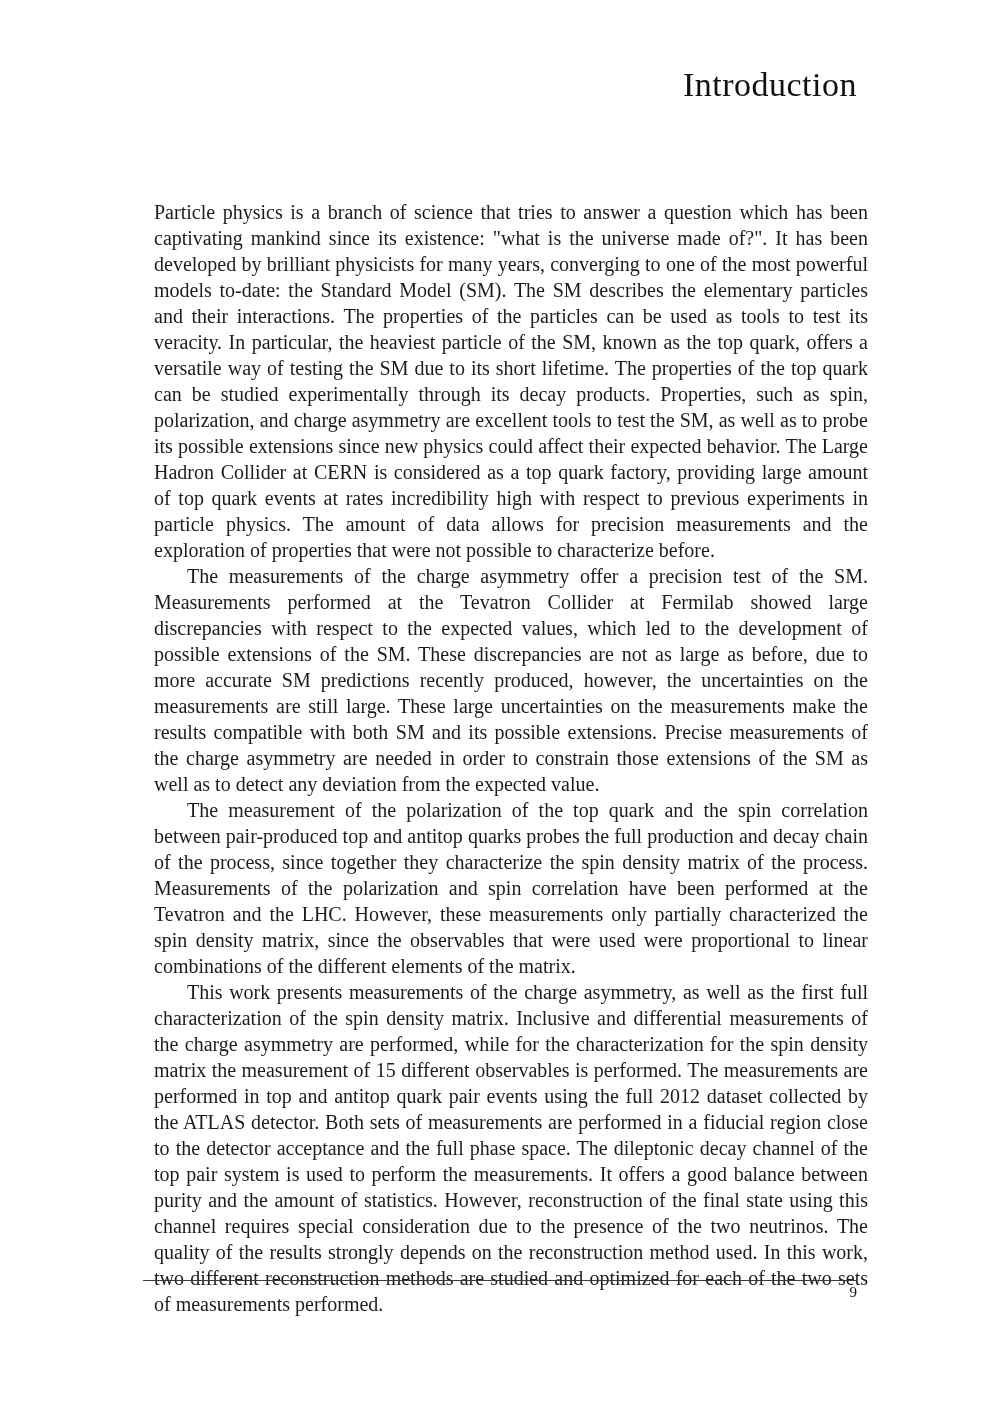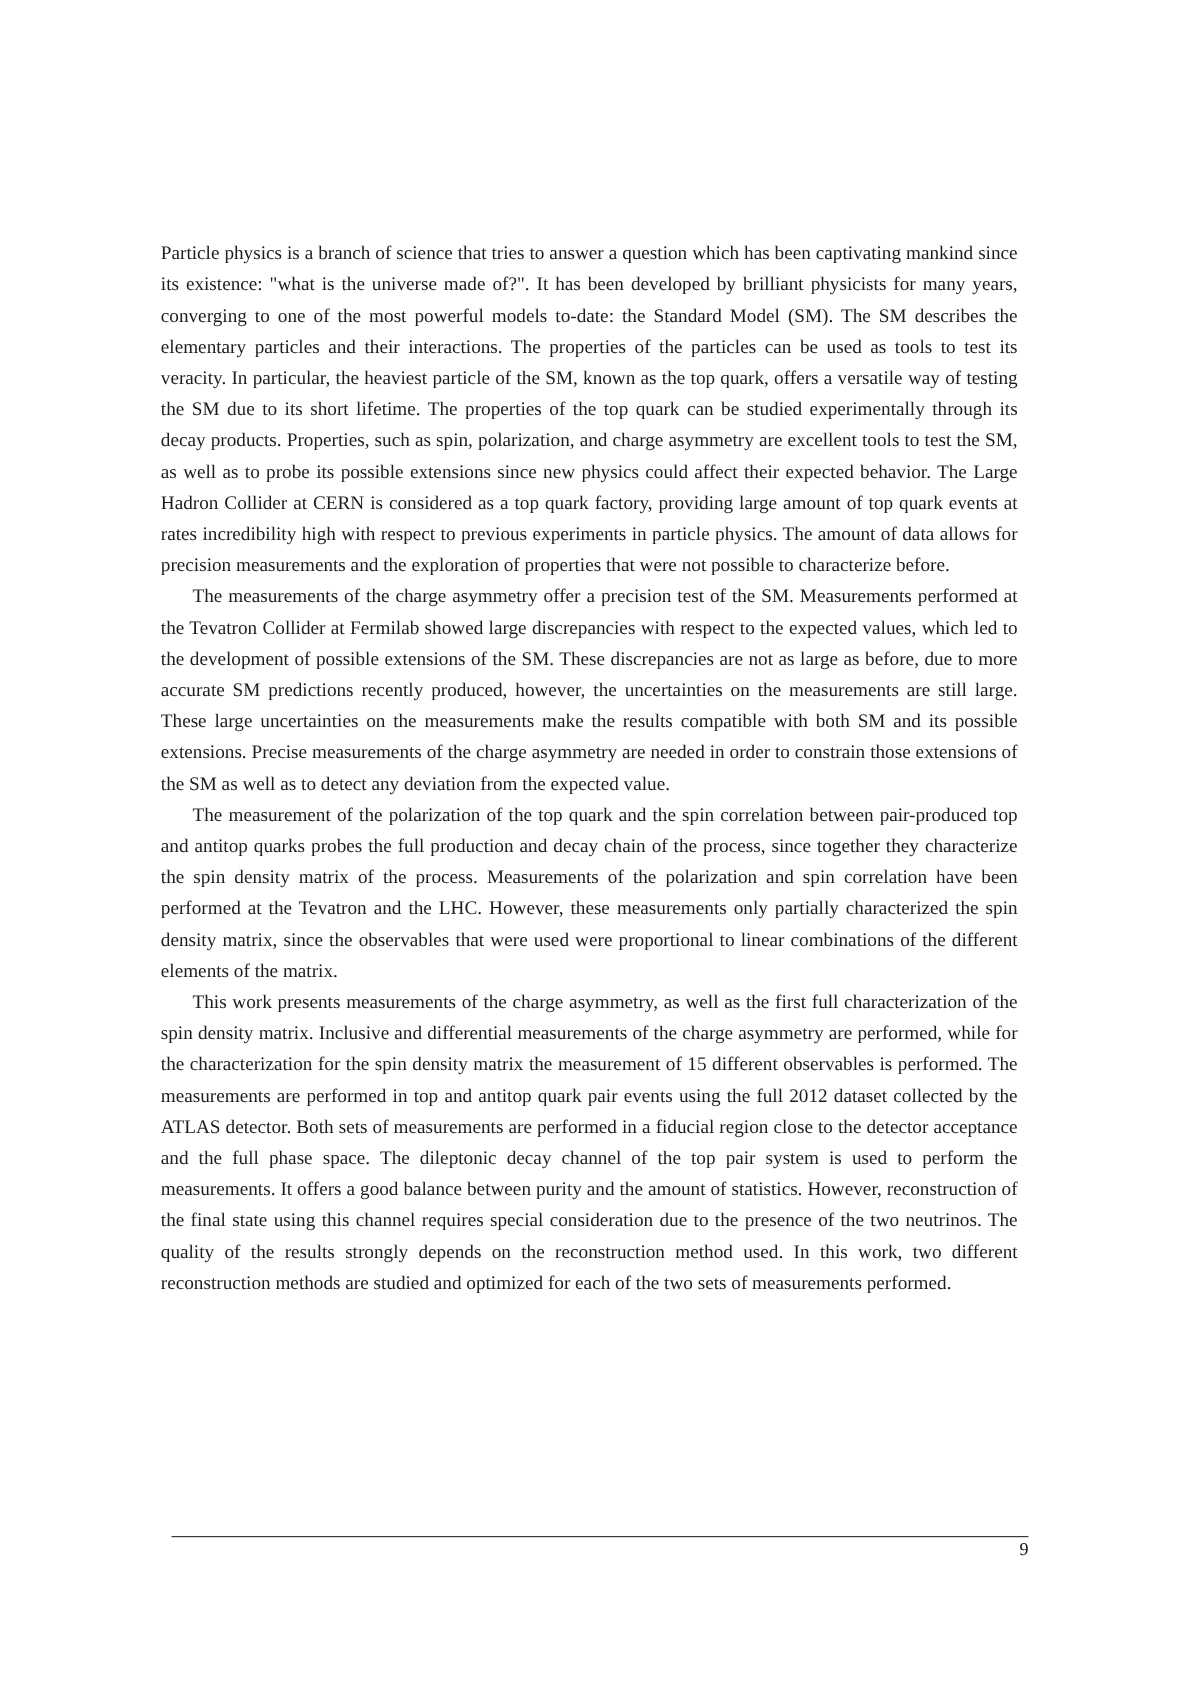--- a/index.html
+++ b/index.html
@@ -21,24 +21,24 @@
     top: 66px;
     right: 143px;
     margin: 0;
     font-size: 34px;
     font-weight: normal;
     letter-spacing: 0.5px;
     color: #111;
   }
   .body-text {
     position: absolute;
-    left: 134px;
+    left: 154px;
     top: 199px;
     width: 714px;
-    font-size: 16px;
+    font-size: 20px;
     line-height: 26px;
     text-align: justify;
     hyphens: auto;
     -webkit-hyphens: auto;
   }
   .para {
     margin: 0;
     padding: 0;
     text-indent: 1.65em;
   }
@@ -62,20 +62,21 @@
     font-size: 15px;
     margin-top: 3px;
     color: #111;
   }
 </style>
 </head>
 <body>
 
 <div class="page">
 
+  <h1 class="title">Introduction</h1>
 
   <div class="body-text">
     <p class="para first">Particle physics is a branch of science that tries to answer a question which has been captivating mankind since its existence: "what is the universe made of?". It has been developed by brilliant physicists for many years, converging to one of the most powerful models to-date: the Standard Model (SM). The SM describes the elementary particles and their interactions. The properties of the particles can be used as tools to test its veracity. In particular, the heaviest particle of the SM, known as the top quark, offers a versatile way of testing the SM due to its short lifetime. The properties of the top quark can be studied experimentally through its decay products. Properties, such as spin, polarization, and charge asymmetry are excellent tools to test the SM, as well as to probe its possible extensions since new physics could affect their expected behavior. The Large Hadron Collider at CERN is considered as a top quark factory, providing large amount of top quark events at rates incredibility high with respect to previous experiments in particle physics. The amount of data allows for precision measurements and the exploration of properties that were not possible to characterize before.</p>
     <p class="para">The measurements of the charge asymmetry offer a precision test of the SM. Measurements performed at the Tevatron Collider at Fermilab showed large discrepancies with respect to the expected values, which led to the development of possible extensions of the SM. These discrepancies are not as large as before, due to more accurate SM predictions recently produced, however, the uncertainties on the measurements are still large. These large uncertainties on the measurements make the results compatible with both SM and its possible extensions. Precise measurements of the charge asymmetry are needed in order to constrain those extensions of the SM as well as to detect any deviation from the expected value.</p>
     <p class="para">The measurement of the polarization of the top quark and the spin correlation between pair-produced top and antitop quarks probes the full production and decay chain of the process, since together they characterize the spin density matrix of the process. Measurements of the polarization and spin correlation have been performed at the Tevatron and the LHC. However, these measurements only partially characterized the spin density matrix, since the observables that were used were proportional to linear combinations of the different elements of the matrix.</p>
     <p class="para">This work presents measurements of the charge asymmetry, as well as the first full characterization of the spin density matrix. Inclusive and differential measurements of the charge asymmetry are performed, while for the characterization for the spin density matrix the measurement of 15 different observables is performed. The measurements are performed in top and antitop quark pair events using the full 2012 dataset collected by the ATLAS detector. Both sets of measurements are performed in a fiducial region close to the detector acceptance and the full phase space. The dileptonic decay channel of the top pair system is used to perform the measurements. It offers a good balance between purity and the amount of statistics. However, reconstruction of the final state using this channel requires special consideration due to the presence of the two neutrinos. The quality of the results strongly depends on the reconstruction method used. In this work, two different reconstruction methods are studied and optimized for each of the two sets of measurements performed.</p>
   </div>
 
   <div class="footer">
     <hr class="footer-rule">

